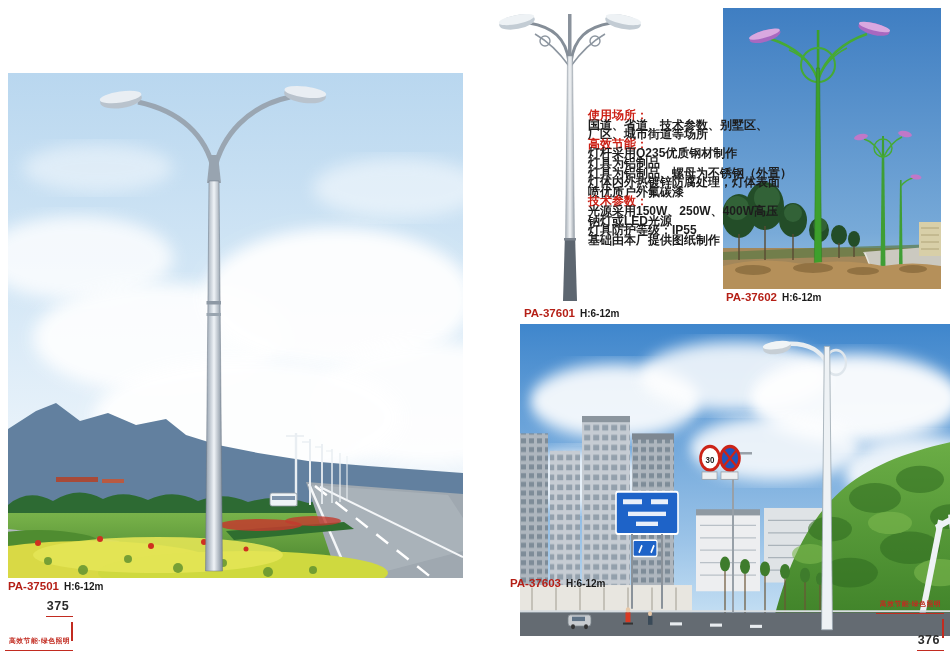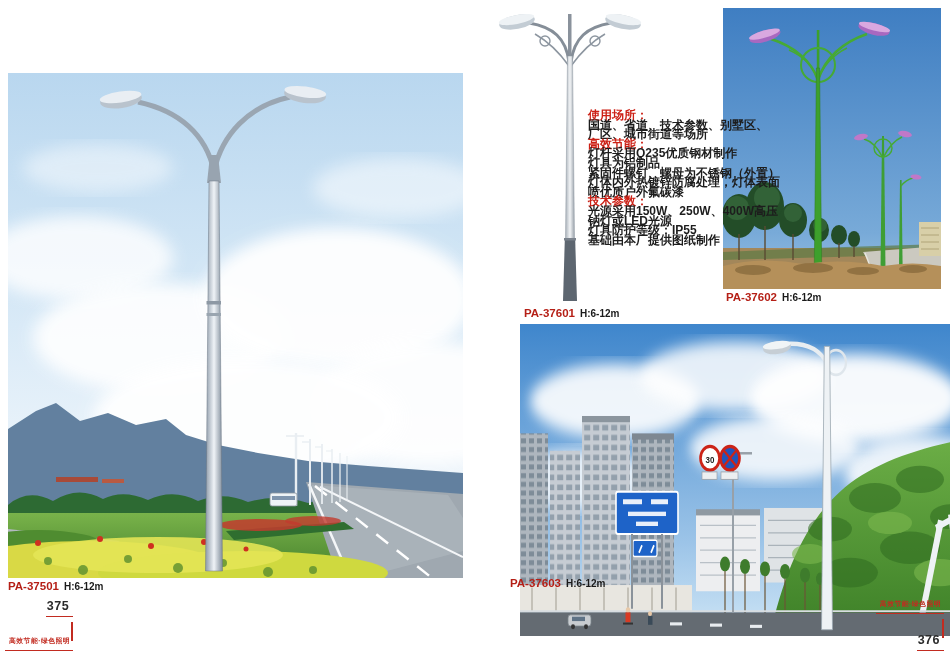--- a/index.html
+++ b/index.html
@@ -199,21 +199,21 @@
     <span class="size">H:6-12m</span>
   </div>
 
   <div class="specs">
     <div class="sec-title">使用场所：</div>
     <div>国道、省道、技术参数、别墅区、</div>
     <div>厂区、城市街道等场所</div>
     <div class="sec-title">高效节能：</div>
     <div>灯杆采用Q235优质钢材制作</div>
     <div>灯具为铝制品</div>
-    <div>紧固件螺钉、螺母为不锈钢（外置）</div>
+    <div>灯具为铝制品、螺母为不锈钢（外置）</div>
     <div>灯体内外热镀锌防腐处理，灯体表面</div>
     <div>喷优质户外氟碳漆</div>
     <div class="sec-title">技术参数：</div>
     <div>光源采用150W、250W、400W高压</div>
     <div>钠灯或LED光源</div>
     <div>灯具防护等级：IP55</div>
     <div>基础由本厂提供图纸制作</div>
   </div>
 
   <div class="photo" id="photo3">

